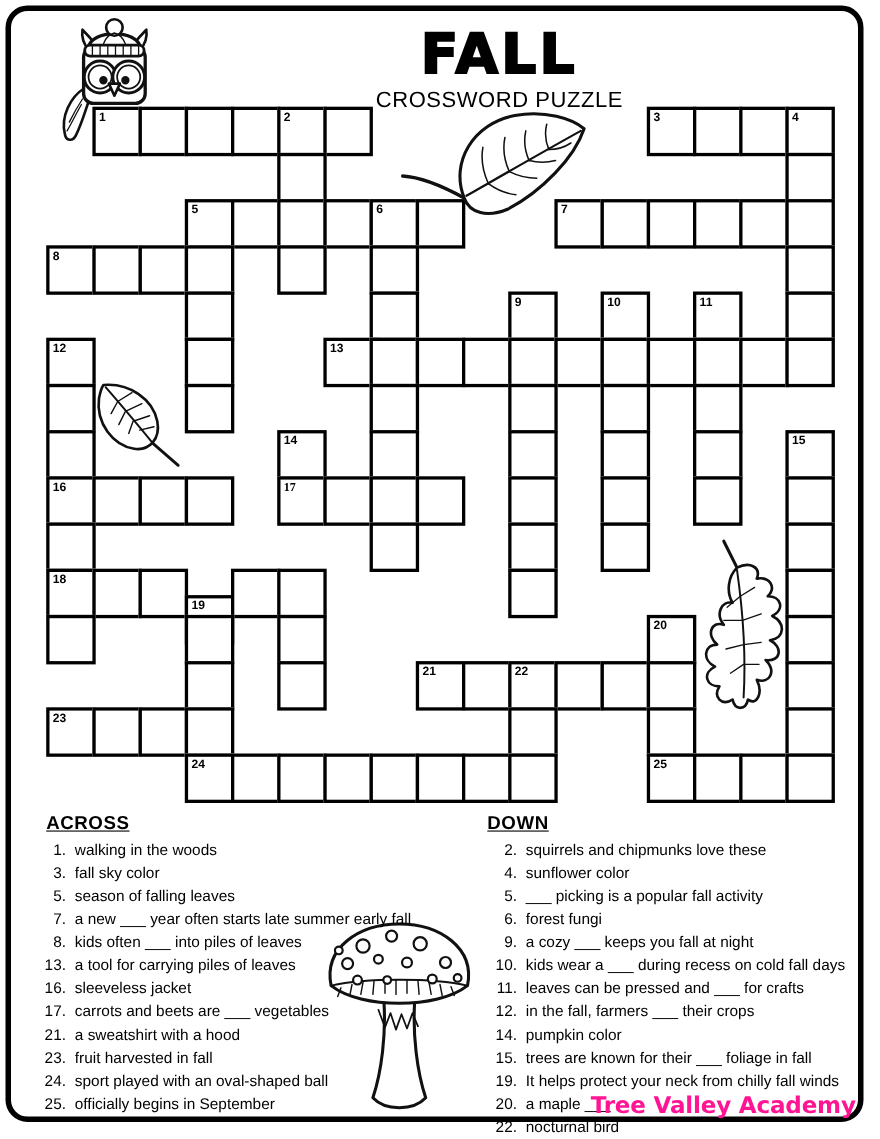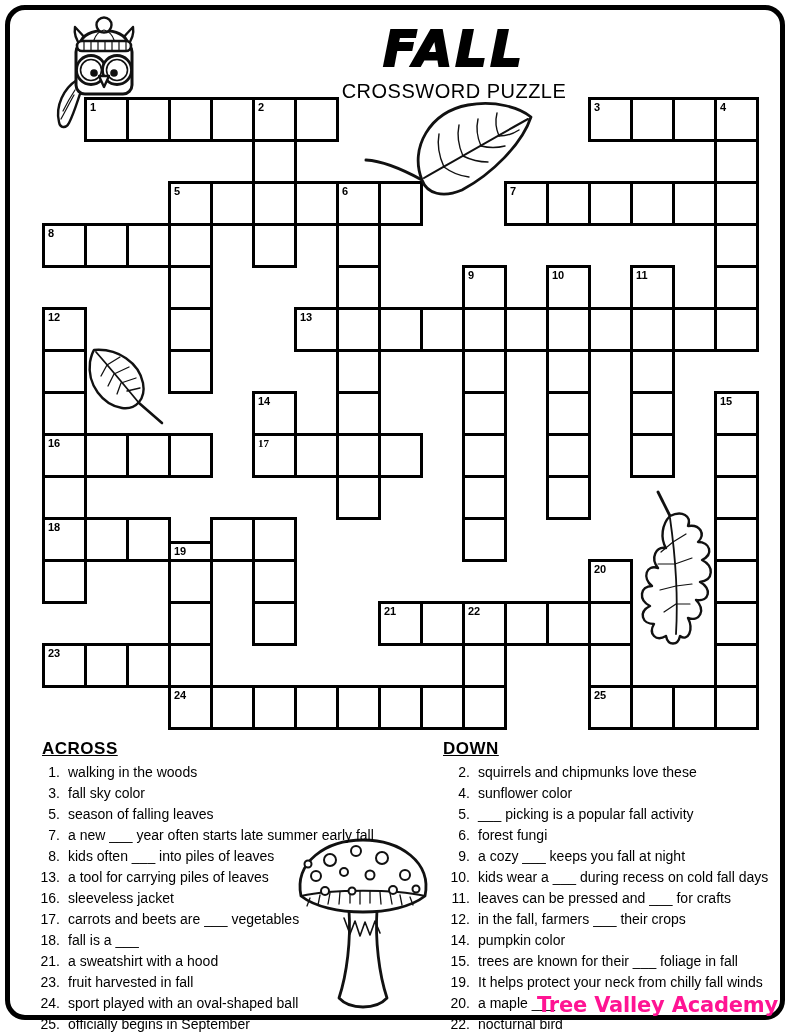--- a/index.html
+++ b/index.html
@@ -7,21 +7,21 @@
     width:800px;height:1035px;position:relative;background:#ffffff;
     font-family:"Liberation Sans", sans-serif;color:#000;overflow:hidden;
   }
   .page-border{
     position:absolute;left:5px;top:5px;width:780px;height:1015px;
     border:5px solid #000;border-radius:20px;pointer-events:none;box-sizing:border-box;
   }
   .title{
     position:absolute;top:24px;left:454px;transform:translateX(-50%);
     font-family:"DejaVu Sans", sans-serif;font-weight:bold;font-size:50px;line-height:1;
-    letter-spacing:3px;-webkit-text-stroke:2px #000;white-space:nowrap;font-style:italic;
+    letter-spacing:3px;-webkit-text-stroke:2px #000;white-space:nowrap;
   }
   .subtitle{
     position:absolute;top:80px;left:454px;transform:translateX(-50%);
     font-size:20px;letter-spacing:0.5px;white-space:nowrap;
   }
   .grid{position:absolute;}
   .cell{
     position:absolute;box-sizing:border-box;background:#fff;
     border-style:solid;border-color:#000;
   }
@@ -333,24 +333,20 @@
       </div>
       <div class="clue-row">
         <span class="clue-num">16.</span>
         <span class="clue-text">sleeveless jacket</span>
       </div>
       <div class="clue-row">
         <span class="clue-num">17.</span>
         <span class="clue-text">carrots and beets are ___ vegetables</span>
       </div>
       <div class="clue-row">
-        <span class="clue-num">18.</span>
-        <span class="clue-text">fall is a ___</span>
-      </div>
-      <div class="clue-row">
         <span class="clue-num">21.</span>
         <span class="clue-text">a sweatshirt with a hood</span>
       </div>
       <div class="clue-row">
         <span class="clue-num">23.</span>
         <span class="clue-text">fruit harvested in fall</span>
       </div>
       <div class="clue-row">
         <span class="clue-num">24.</span>
         <span class="clue-text">sport played with an oval-shaped ball</span>

